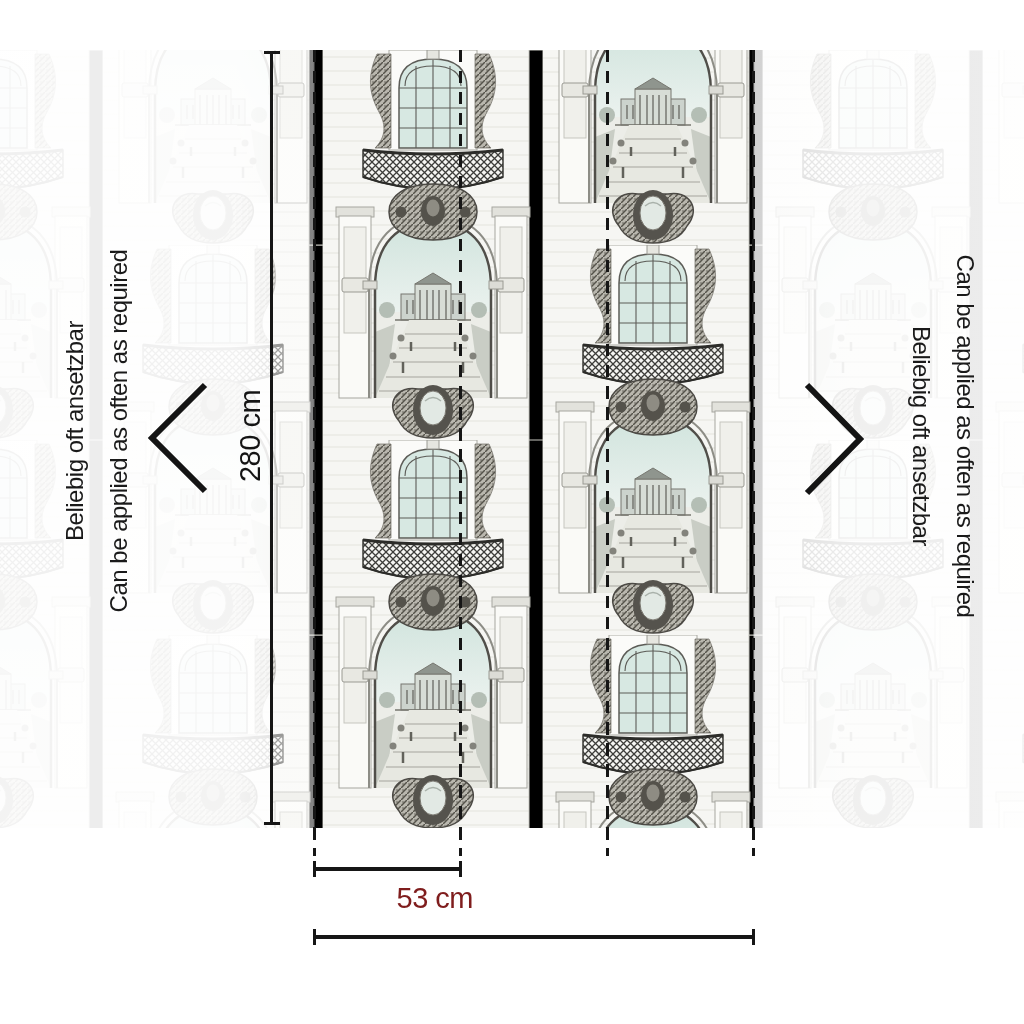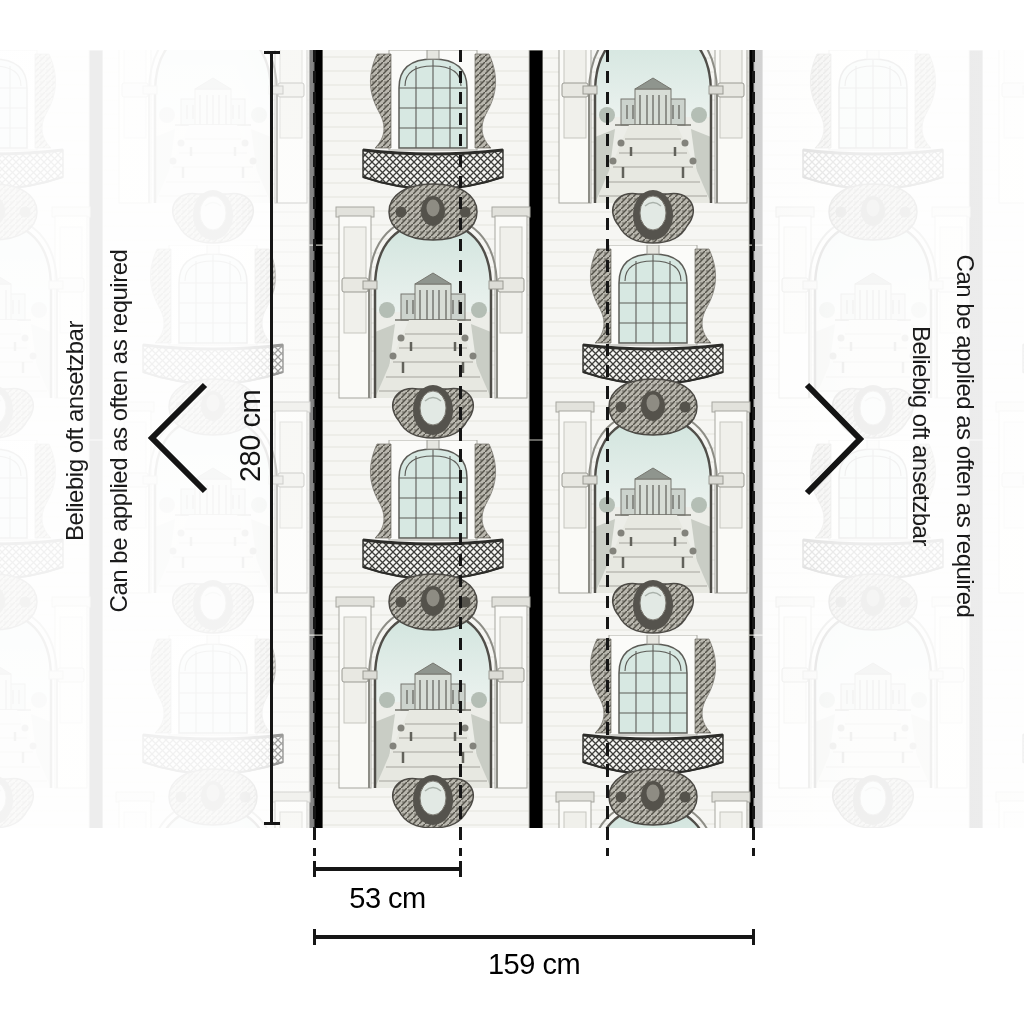--- a/index.html
+++ b/index.html
@@ -16,21 +16,21 @@
   .seam{position:absolute;top:50px;width:3px;height:806px;
         background:repeating-linear-gradient(to bottom,#161616 0 12.5px,transparent 12.5px 21px);}
   .seam.s1{left:313px;} .seam.s2{left:459px;} .seam.s3{left:606px;} .seam.s4{left:752px;}
 
   .dim{position:absolute;height:4px;background:#161616;}
   .dim::before,.dim::after{content:"";position:absolute;top:-6px;width:3px;height:16px;background:#161616;}
   .dim::before{left:-1px;} .dim::after{right:-1px;}
   .dim53{left:314px;top:867px;width:147px;}
   .dim159{left:314px;top:935px;width:440px;}
 
-  .dim-label{position:absolute;text-align:center;font-size:29px;letter-spacing:-0.5px;color:#000000;}
+  .dim-label{position:absolute;text-align:right;font-size:29px;letter-spacing:-0.5px;color:#7f1d1d;}
   .label53{left:302px;top:882px;width:171px;}
   .label159{left:314px;top:948px;width:440px;}
 
   .label280{position:absolute;left:180px;top:420px;width:140px;height:32px;line-height:32px;
             text-align:center;font-size:29px;letter-spacing:-0.5px;transform:rotate(-90deg);}
 
   .note{position:absolute;width:440px;height:88px;display:flex;flex-direction:column;
         justify-content:center;text-align:center;font-size:24px;line-height:44px;
         letter-spacing:-0.5px;color:#1a1a1a;white-space:nowrap;}
   .note-left{left:-123px;top:387px;transform:rotate(-90deg);}
@@ -154,21 +154,20 @@
   <div class="label280">280 cm</div>
 
   <div class="seam s1"></div>
   <div class="seam s2"></div>
   <div class="seam s3"></div>
   <div class="seam s4"></div>
 
   <div class="dim dim53"></div>
   <div class="dim-label label53">53 cm</div>
   <div class="dim dim159"></div>
-  <div class="dim-label label159">159 cm</div>
 
   <div class="note note-left">
     <span>Beliebig oft ansetzbar</span>
     <span>Can be applied as often as required</span>
   </div>
   <svg class="chev chev-left" width="75" height="125" viewBox="0 0 75 125">
     <polyline points="65,10 12,63 65,116" fill="none" stroke="#141414" stroke-width="6"></polyline>
   </svg>
 
   <div class="note note-right">

